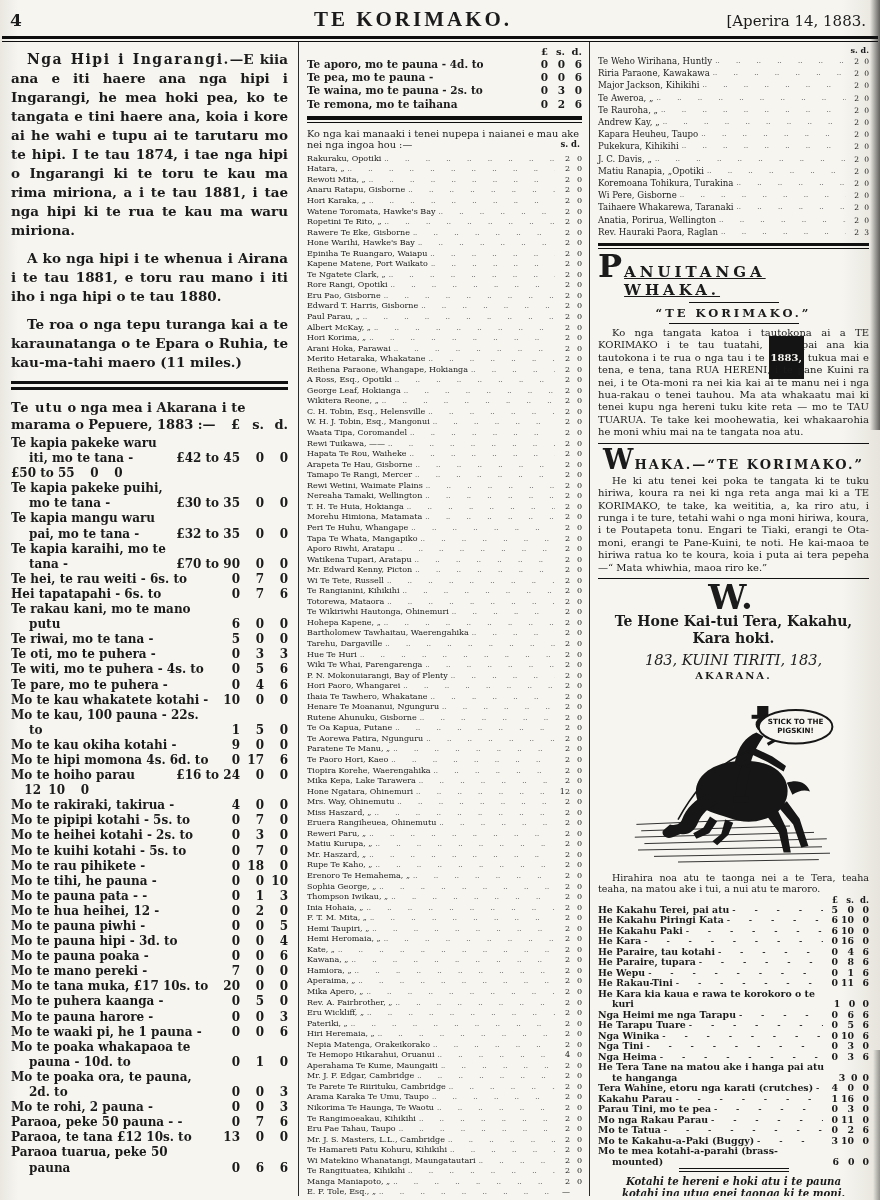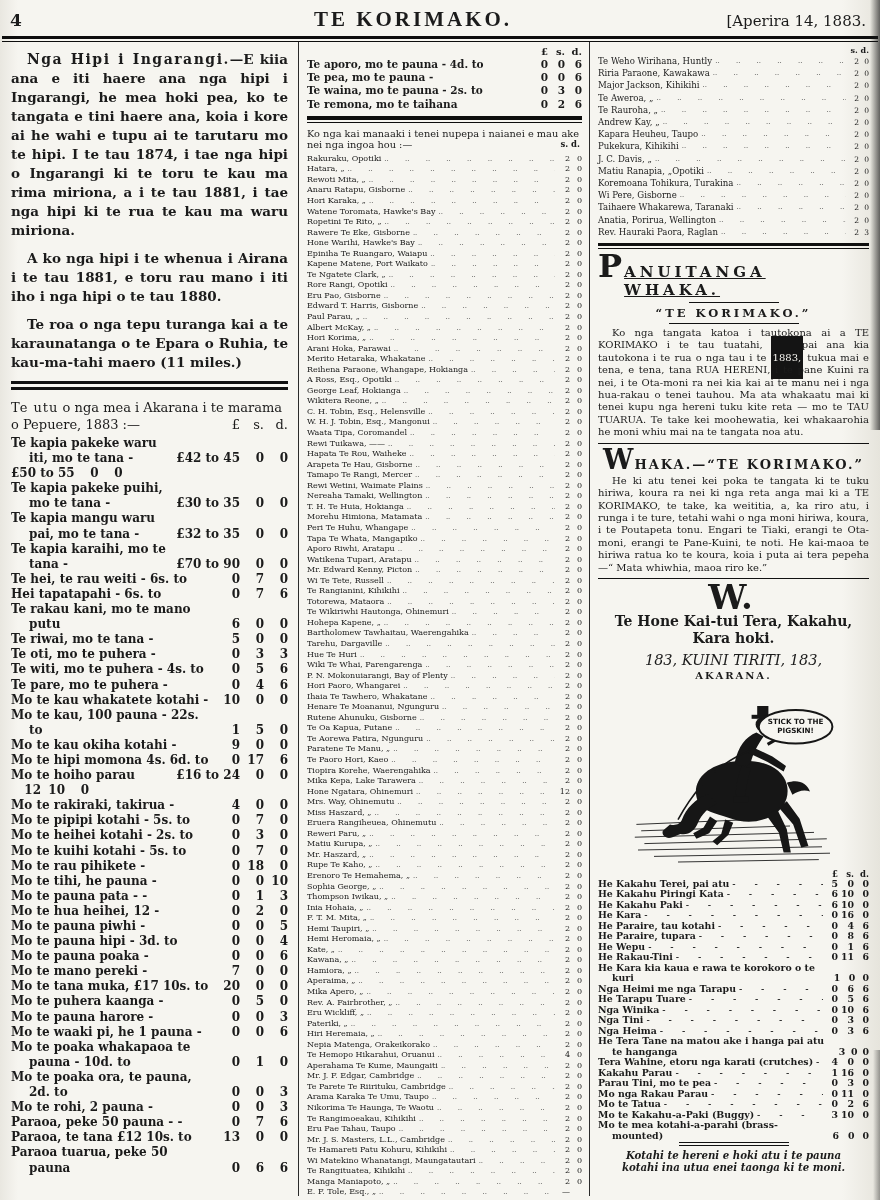--- a/index.html
+++ b/index.html
@@ -15,21 +15,21 @@
   
   .cols{display:flex;height:1154px;padding:0 2px;}
   .col{box-sizing:border-box;overflow:hidden;}
   .col-left{width:296px;padding:8px 10px 0 9px;}
   .col-mid{width:292px;border-left:1.5px solid #2a2a2a;border-right:1.5px solid #2a2a2a;padding:4px 7px 0 8px;}
   .col-right{flex:1;padding:4px 9px 0 8px;position:relative;}
   
   .para{font-size:13.5px;line-height:19px;font-weight:bold;text-align:justify;text-indent:16px;margin:0 0 9px;}
   .para .lead{font-size:14px;letter-spacing:1.5px;}
   .divider-double{border-top:3px solid #111;border-bottom:3px solid #111;height:3px;margin:8px 0 9px;}
-  .phead{position:relative;font-weight:normal;font-size:13px;line-height:17px;margin-bottom:3px;}
+  .phead{position:relative;font-weight:bold;font-size:13px;line-height:17px;margin-bottom:3px;}
   .phead .lead{letter-spacing:1px;}
   .phead-cols{position:absolute;right:0;bottom:0;display:flex;}
   .prow{display:flex;align-items:flex-end;font-weight:bold;font-size:12px;line-height:15.1px;}
   .plabel{flex:1;padding-left:18px;text-indent:-18px;}
   .pcol{text-align:right;white-space:nowrap;}
   .pl{min-width:30px;} .ps{width:24px;} .pd{width:24px;}
   
   .fhead{display:flex;font-weight:bold;font-size:10px;line-height:12px;}
   .fhead .sp{flex:1;}
   .frow{display:flex;align-items:flex-end;font-weight:bold;font-size:10.5px;line-height:13.2px;justify-content:space-between;}
@@ -53,21 +53,21 @@
   .sec-title{display:flex;align-items:baseline;justify-content:center;margin-top:2px;}
   .dropcap{font-weight:bold;}
   .dc-p{font-size:32px;line-height:26px;margin-right:2px;}
   .dc-w{font-size:27px;line-height:23px;margin-right:1px;}
   .dc-j{font-size:34px;line-height:28px;margin-right:6px;}
   .title-rest{font-size:15px;letter-spacing:4px;font-weight:bold;text-decoration:underline;}
   .title-rest2{font-size:13px;letter-spacing:2px;font-weight:bold;}
   .short-rule{width:90px;border-top:1.2px solid #111;margin:3px auto;}
   .subtitle{text-align:center;font-size:11.5px;letter-spacing:3px;font-weight:bold;margin:3px 0 2px;}
   .rbody{font-size:10px;line-height:12.4px;text-align:justify;text-indent:14px;margin:3px 0 4px;}
-  .inv{font-weight:normal;background:#141414;color:#f6f5f0;padding:16px 2px;}
+  .inv{font-weight:bold;background:#141414;color:#f6f5f0;padding:16px 2px;}
   .jones-line{display:flex;align-items:baseline;justify-content:center;margin-top:3px;}
   .jones-rest{font-size:17px;letter-spacing:9px;font-weight:bold;}
   .jones-sub{text-align:center;font-weight:bold;font-size:14px;line-height:17px;margin:2px 8px 0;}
   .jones-addr{text-align:center;font-style:italic;font-size:14.5px;margin:5px 0 2px;}
   .jones-city{text-align:center;font-size:10px;letter-spacing:2px;font-weight:bold;margin-bottom:17px;}
   .figure{text-align:center;margin:0;}
   .acap{font-size:9.5px;line-height:11.3px;text-align:justify;text-indent:14px;margin:2px 0 1px;}
   .cap-rule{width:110px;border-top:1px solid #111;border-bottom:1px solid #111;height:1.5px;margin:1px auto 2px;}
   .ahead{display:flex;font-size:8.5px;font-weight:bold;line-height:9px;}
   .ahead .sp{flex:1;}
@@ -1304,20 +1304,21 @@
           <line x1="172" y1="58" x2="234" y2="22" stroke="#161616" stroke-width="4"></line>
           <path d="M150,66 C112,80 82,112 60,152" stroke="#161616" stroke-width="2" fill="none"></path>
           <g>
             <ellipse cx="207" cy="36" rx="46" ry="21" fill="#f6f5f0" stroke="#161616" stroke-width="2.5"></ellipse>
             <text x="207" y="33" text-anchor="middle" font-size="9" font-weight="bold" font-family="DejaVu Sans, sans-serif" fill="#161616">STICK TO THE</text>
             <text x="207" y="44" text-anchor="middle" font-size="9" font-weight="bold" font-family="DejaVu Sans, sans-serif" fill="#161616">PIGSKIN!</text>
           </g>
         </svg>
       </div>
 
+      <p class="acap">Hirahira noa atu te taonga nei a te Tera, teaha teaha, na matou ake i tui, a nui atu te maroro.</p>
       <div class="ahead">
         <span class="sp"></span>
         <span class="acol al">£</span>
         <span class="acol as">s.</span>
         <span class="acol ad">d.</span>
       </div>
       <div>
 
           <div class="arow">
             <span class="alabel">He Kakahu Terei, pai atu</span>

